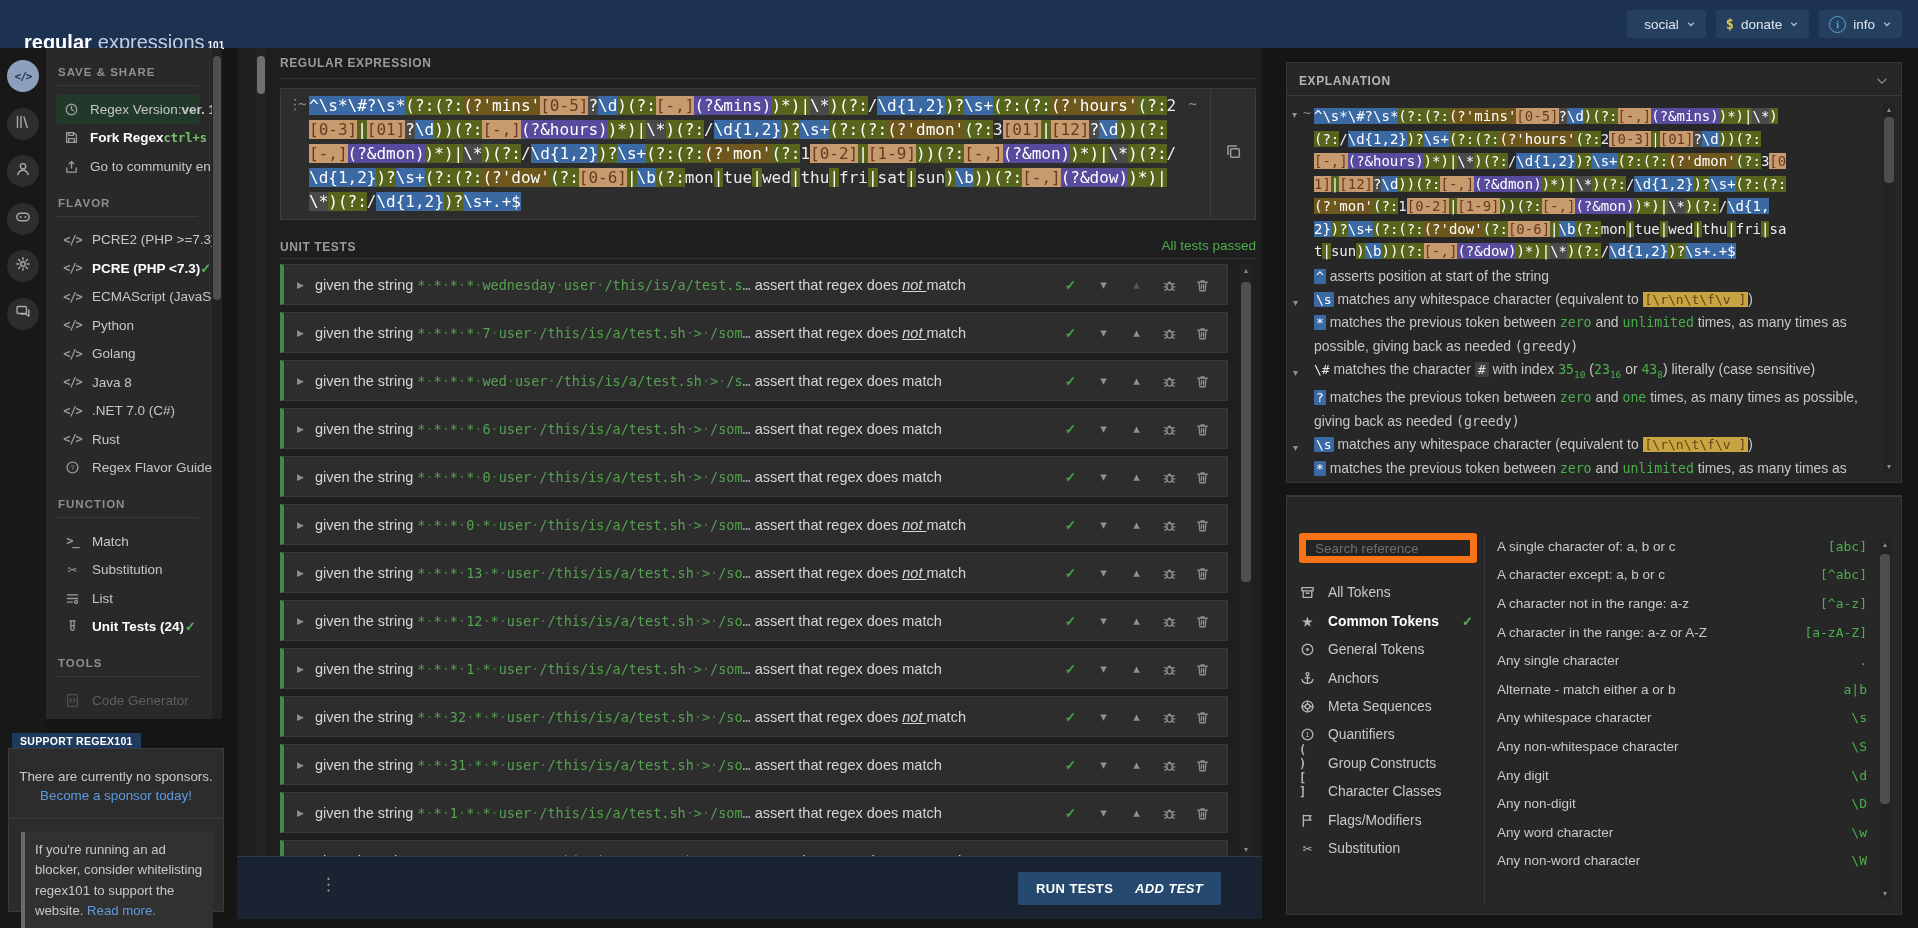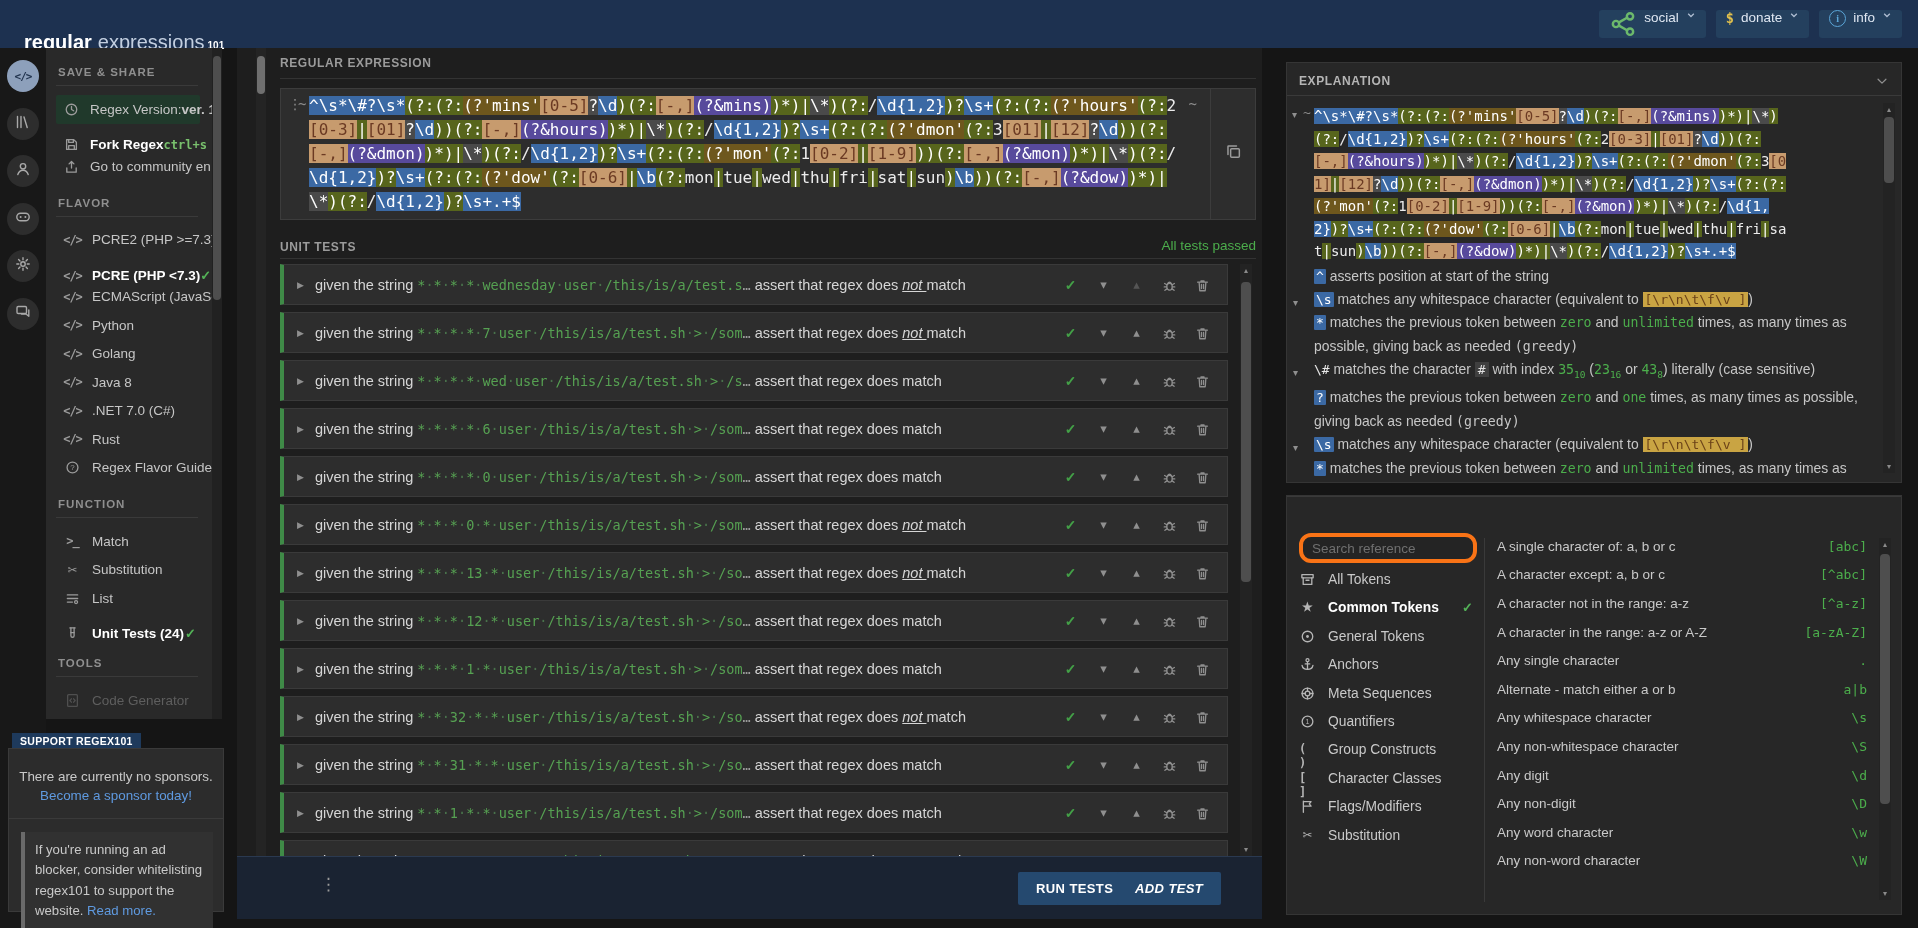--- a/index.html
+++ b/index.html
@@ -5,40 +5,40 @@
 <style>
   html,body{margin:0;padding:0;background:#0f0f0f;}
   .app{position:relative;width:1918px;height:928px;background:#151515;font-family:"Liberation Sans",sans-serif;overflow:hidden;}
   
   .top{position:absolute;left:0;top:0;width:1918px;height:48px;background:#1d3150;display:flex;align-items:center;padding:0 16px 0 24px;box-sizing:border-box;}
   .logo{display:flex;align-items:flex-end;cursor:pointer;}
   .logo-bold{color:#fff;font-weight:bold;font-size:20px;line-height:1;margin-top:36px;}
   .logo-light{color:#c3cfe0;font-weight:normal;font-size:20px;line-height:1;margin-left:6px;}
   .logo-sub{color:#fff;font-size:10px;font-weight:bold;margin:0 0 1px 3px;}
   .hdr-btns{margin-left:auto;display:flex;gap:10px;}
-  .hdr-btn{display:flex;gap:7px;background:#24405e;height:28px;padding:0 10px;border-radius:3px;color:#dfe7f2;font-size:13.5px;cursor:pointer;}
+  .hdr-btn{display:flex;align-items:center;gap:7px;background:#24405e;height:28px;padding:0 10px;border-radius:3px;color:#dfe7f2;font-size:13.5px;cursor:pointer;}
   .hdr-btn .bchev{color:#aebdd2;display:flex;}
   .ic-dollar{color:#e3c14c;font-weight:bold;font-family:"DejaVu Sans Mono",monospace;}
   .ic-social{color:#6cb96c;display:flex;}
   .info-circ{width:15px;height:15px;border:1.4px solid #5ba6d8;border-radius:50%;color:#5ba6d8;font-size:10px;font-weight:bold;display:flex;align-items:center;justify-content:center;font-family:"Liberation Serif",serif;}
   
   .rail{position:absolute;left:0;top:48px;width:46px;height:880px;background:#181818;}
   .rail-btn{position:absolute;left:7px;width:32px;height:32px;border-radius:50%;background:#2d2d2d;color:#a9a9a9;display:flex;align-items:center;justify-content:center;cursor:pointer;}
   .rail-btn.active{background:#8da0bb;color:#233550;}
   .rail-btn svg{width:16px;height:16px;}
   .txt-icon{font-family:"DejaVu Sans Mono",monospace;font-weight:bold;font-size:11px;letter-spacing:-1px;}
   
   .sidebar{position:absolute;left:46px;top:48px;width:166px;height:671px;background:#292929;padding:18px 0 0 10px;box-sizing:border-box;overflow:hidden;}
   .sb-title{color:#8f8f8f;font-size:11.5px;font-weight:bold;letter-spacing:1px;margin:16px 6px 7px 2px;}
   .sb-title:first-child{margin-top:0;}
   .sb-hr{border:none;border-top:1px solid #3a3a3a;margin:0 14px 9px 0;}
   .sb-item{position:relative;display:flex;align-items:center;height:28.5px;color:#c6c6c6;font-size:13.5px;padding-left:8px;cursor:pointer;white-space:nowrap;}
   .sb-item .ic{width:17px;margin-right:11px;color:#9b9b9b;display:flex;justify-content:center;align-items:center;font-size:12px;}
   .sb-item .ic svg{width:15px;height:15px;}
-  .sb-item.bold{color:#fff;font-weight:bold;align-items:flex-end;}
+  .sb-item.bold{color:#fff;font-weight:bold;}
   .sb-item.disabled{color:#5e5e5e;}
   .sb-item.disabled .ic{color:#4f4f4f;}
   .sb-item.hl{background:#20392b;border-radius:2px;margin-right:12px;}
   .sb-right{margin-left:auto;margin-right:16px;}
   .ctrl{color:#79c06d;font-family:"DejaVu Sans Mono",monospace;font-size:12px;}
   .check{color:#53b257;font-size:13px;font-weight:bold;}
   .sb-scroll{position:absolute;left:212px;top:48px;width:10px;height:671px;background:#212121;}
   .sb-scroll .thumb{position:absolute;left:1px;width:8px;top:8px;height:244px;background:#4e4e4e;border-radius:4px;}
   
   .support{position:absolute;left:0;top:733px;width:230px;height:185px;}
@@ -105,24 +105,24 @@
   .tk-alt{background:#57651c;color:#fff;}
   .tk-lit{color:#ececec;}
   .etk{font-family:"DejaVu Sans Mono",monospace;font-size:13px;padding:0 2px;border-radius:1px;}
   .etk.plain{color:#e8e8e8;padding:0;}
   .hl-cls{background:#c9a443;color:#6b4218;font-family:"DejaVu Sans Mono",monospace;font-size:13px;padding:0 2px;}
   .hl-green{color:#4cae4c;font-family:"DejaVu Sans Mono",monospace;font-size:13.2px;}
   .hl-gsub{color:#4cae4c;font-family:"DejaVu Sans Mono",monospace;font-size:9.5px;vertical-align:sub;}
   .hl-mono{font-family:"DejaVu Sans Mono",monospace;font-size:13.2px;}
   .hl-chip{background:#3f3f3f;color:#e0e0e0;font-family:"DejaVu Sans Mono",monospace;font-size:13px;padding:0 3px;}
   
-  .qr-search{position:absolute;left:12px;top:37px;width:178px;height:30px;background:#242424;border:4px solid #f97316;border-radius:12px;color:#bbb;font-size:13.5px;padding:0 9px;box-sizing:border-box;font-family:"Liberation Sans",sans-serif;}
+  .qr-search{position:absolute;left:12px;top:37px;width:178px;height:30px;background:#242424;border:7px solid #f97316;border-radius:3px;color:#bbb;font-size:13.5px;padding:0 9px;box-sizing:border-box;font-family:"Liberation Sans",sans-serif;}
   .qr-search::placeholder{color:#6f6f6f;}
   .qr-cats{position:absolute;left:12px;top:76px;width:178px;}
-  .qr-cat{display:flex;align-items:flex-start;height:28.4px;color:#c9c9c9;font-size:13.8px;cursor:pointer;}
+  .qr-cat{display:flex;align-items:flex-end;height:28.4px;color:#c9c9c9;font-size:13.8px;cursor:pointer;}
   .qr-cat .ic{width:17px;margin-right:12px;color:#b5b5b5;display:flex;justify-content:center;align-items:center;font-size:12px;}
   .qr-cat .ic svg{width:15px;height:15px;}
   .qr-cat.active{font-weight:bold;color:#fff;}
   .qr-cat .check{margin-left:auto;margin-right:4px;}
   .qr-vdiv{position:absolute;left:197px;top:42px;bottom:12px;width:1px;background:#3a3a3a;}
   .qr-rows{position:absolute;left:210px;top:36px;right:34px;}
   .qr-row{display:flex;align-items:center;height:28.6px;font-size:13.5px;color:#c9c9c9;cursor:pointer;}
   .qr-code{margin-left:auto;font-family:"DejaVu Sans Mono",monospace;font-size:13px;color:#4cae4c;}
 </style>
 </head>

